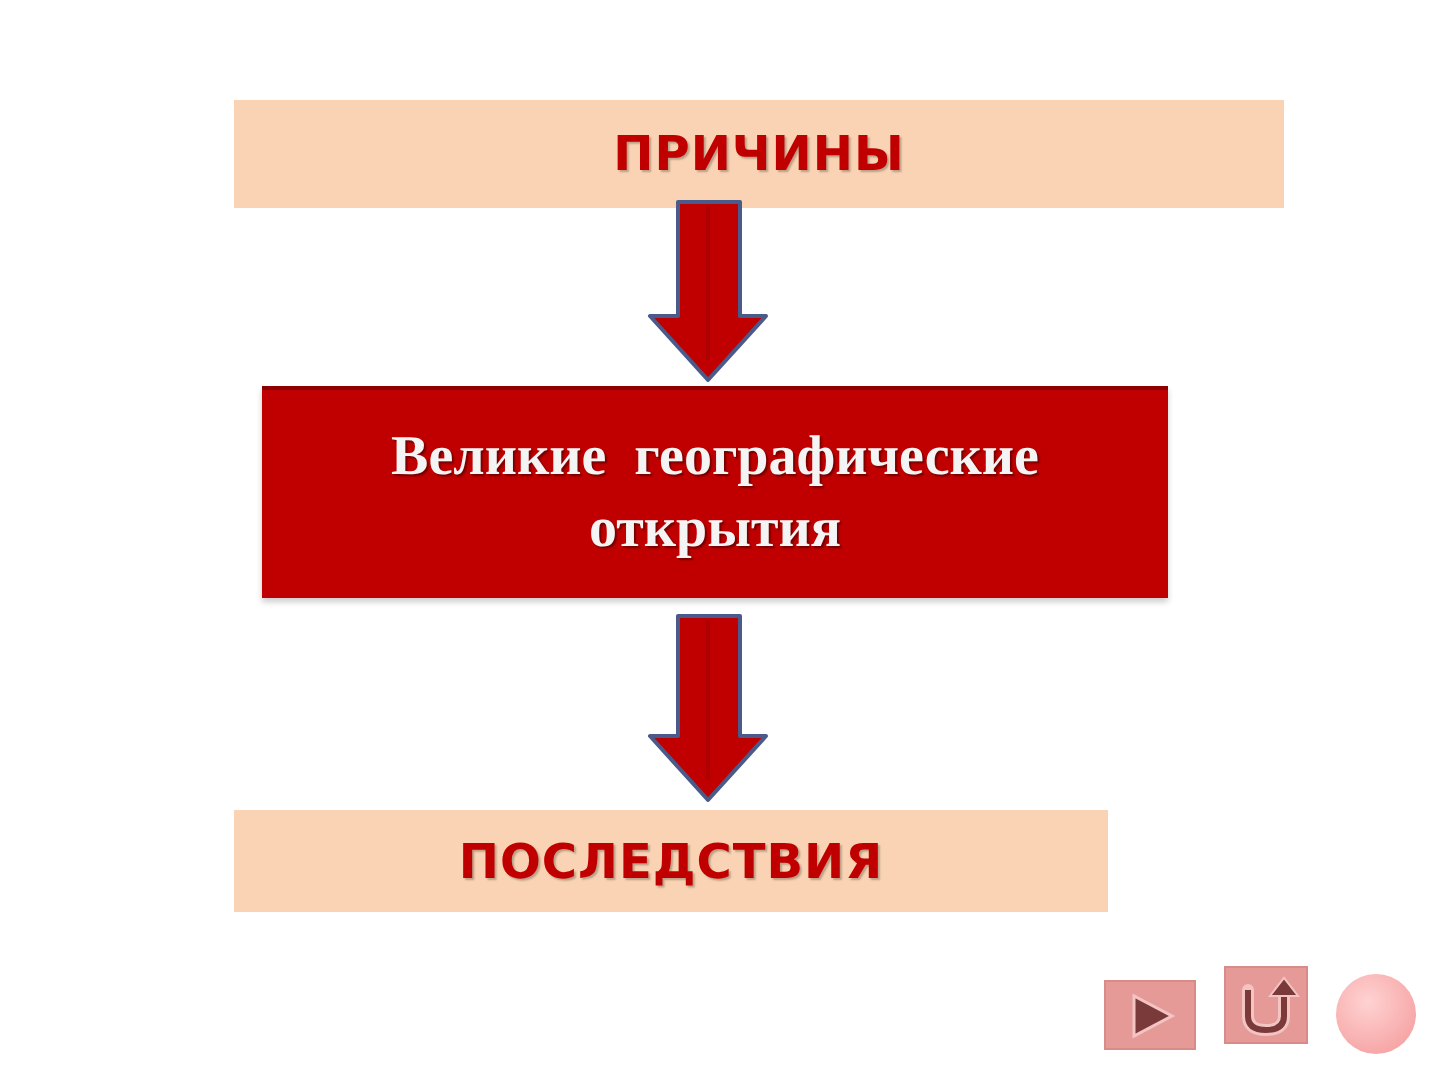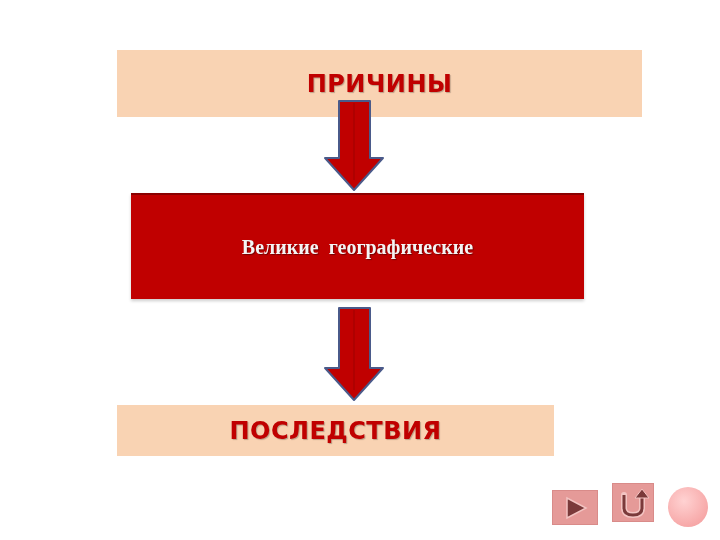--- a/index.html
+++ b/index.html
@@ -4,29 +4,29 @@
 <style>
   html, body { margin:0; padding:0; }
   body { width:720px; height:540px; background:#ffffff; position:relative; overflow:hidden; }
   .box-light {
     position:absolute; background:#f9d3b3;
     display:flex; align-items:center; justify-content:center;
     font-family:"DejaVu Sans", sans-serif; font-weight:bold; color:#c00000;
     font-size:24px; letter-spacing:0.5px;
     text-shadow: 1px 1px 1px rgba(0,0,0,0.25);
   }
-  #causes { left:117px; top:50px; width:525px; height:67px; }
+  #causes { left:117px; top:50px; width:525px; height:54px; }
   #effects { left:117px; top:405px; width:437px; height:51px; }
   #center {
     position:absolute; left:131px; top:193px; width:453px; height:104px;
     background:#c00000; border-top:2px solid #8a0000;
     box-shadow: 0 2px 3px rgba(0,0,0,0.2);
     display:flex; flex-direction:column; align-items:center; justify-content:center;
     font-family:"Liberation Serif", serif; font-weight:bold; color:#f4f4f4;
-    font-size:20px; line-height:36px; text-align:center;
+    font-size:28px; line-height:36px; text-align:center;
     text-shadow: 1px 1px 1px rgba(0,0,0,0.4);
   }
   .arrow { position:absolute; }
   #arrow1 { left:323px; top:100px; width:62px; height:92px; }
   #arrow2 { left:323px; top:307px; width:62px; height:95px; }
   .nav-btn { position:absolute; cursor:pointer; }
   #btn-next { left:552px; top:490px; width:46px; height:35px; background:#e59a98; border:1px solid #d98b89; box-sizing:border-box; }
   #btn-return { left:612px; top:483px; width:42px; height:39px; background:#e59a98; border:1px solid #d98b89; box-sizing:border-box; }
   #btn-circle { left:668px; top:487px; width:40px; height:40px; border-radius:50%;
     background:radial-gradient(circle at 40% 35%, #ffd2d2, #f7a9a9 70%, #f19a9a); }
@@ -38,20 +38,21 @@
   <span>ПРИЧИНЫ</span>
 </div>
 
 <svg id="arrow1" class="arrow" viewBox="0 0 62 92">
   <polygon points="16,1 47,1 47,58 60,58 31,90 2,58 16,58" fill="#c00000" stroke="#4a5a8a" stroke-width="2" stroke-linejoin="round"></polygon>
   <line x1="31" y1="3" x2="31" y2="80" stroke="#a00000" stroke-width="2" opacity="0.5"></line>
 </svg>
 
 <div id="center">
   <span style="white-space:pre">Великие  географические</span>
+  <span>открытия</span>
 </div>
 
 <svg id="arrow2" class="arrow" viewBox="0 0 62 95">
   <polygon points="16,1 47,1 47,61 60,61 31,93 2,61 16,61" fill="#c00000" stroke="#4a5a8a" stroke-width="2" stroke-linejoin="round"></polygon>
   <line x1="31" y1="3" x2="31" y2="83" stroke="#a00000" stroke-width="2" opacity="0.5"></line>
 </svg>
 
 <div id="effects" class="box-light">
   <span>ПОСЛЕДСТВИЯ</span>
 </div>

